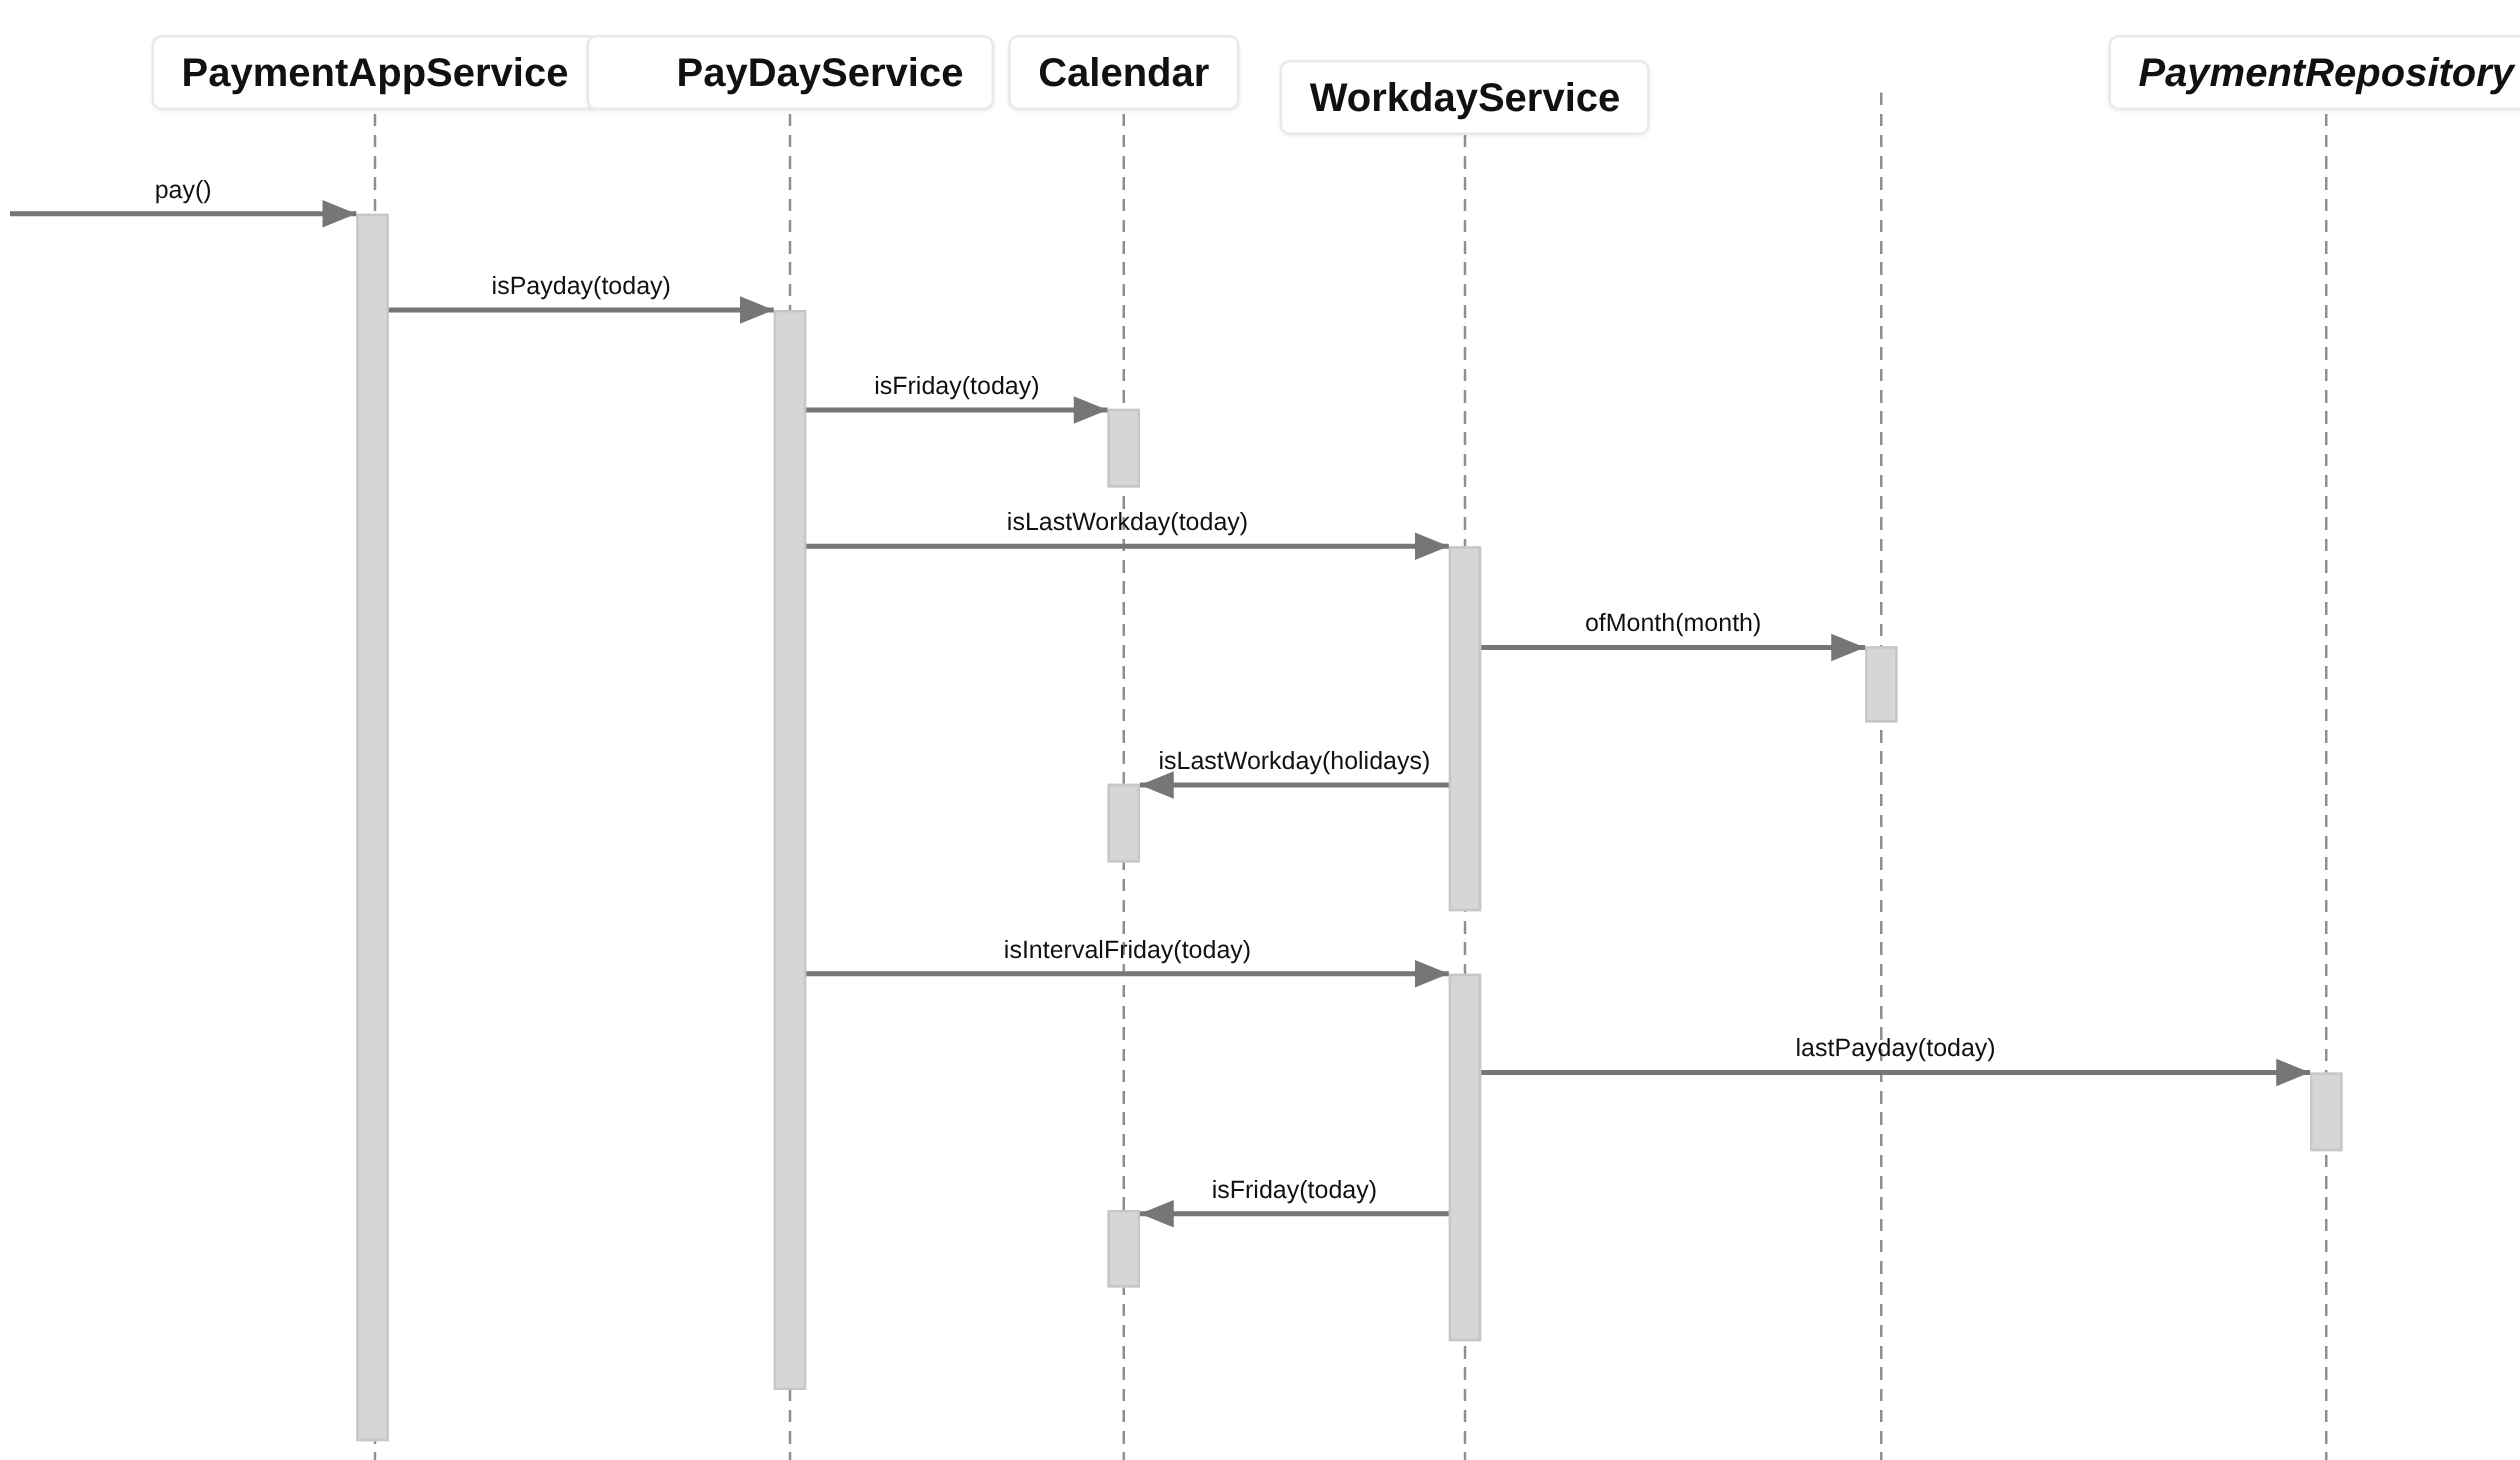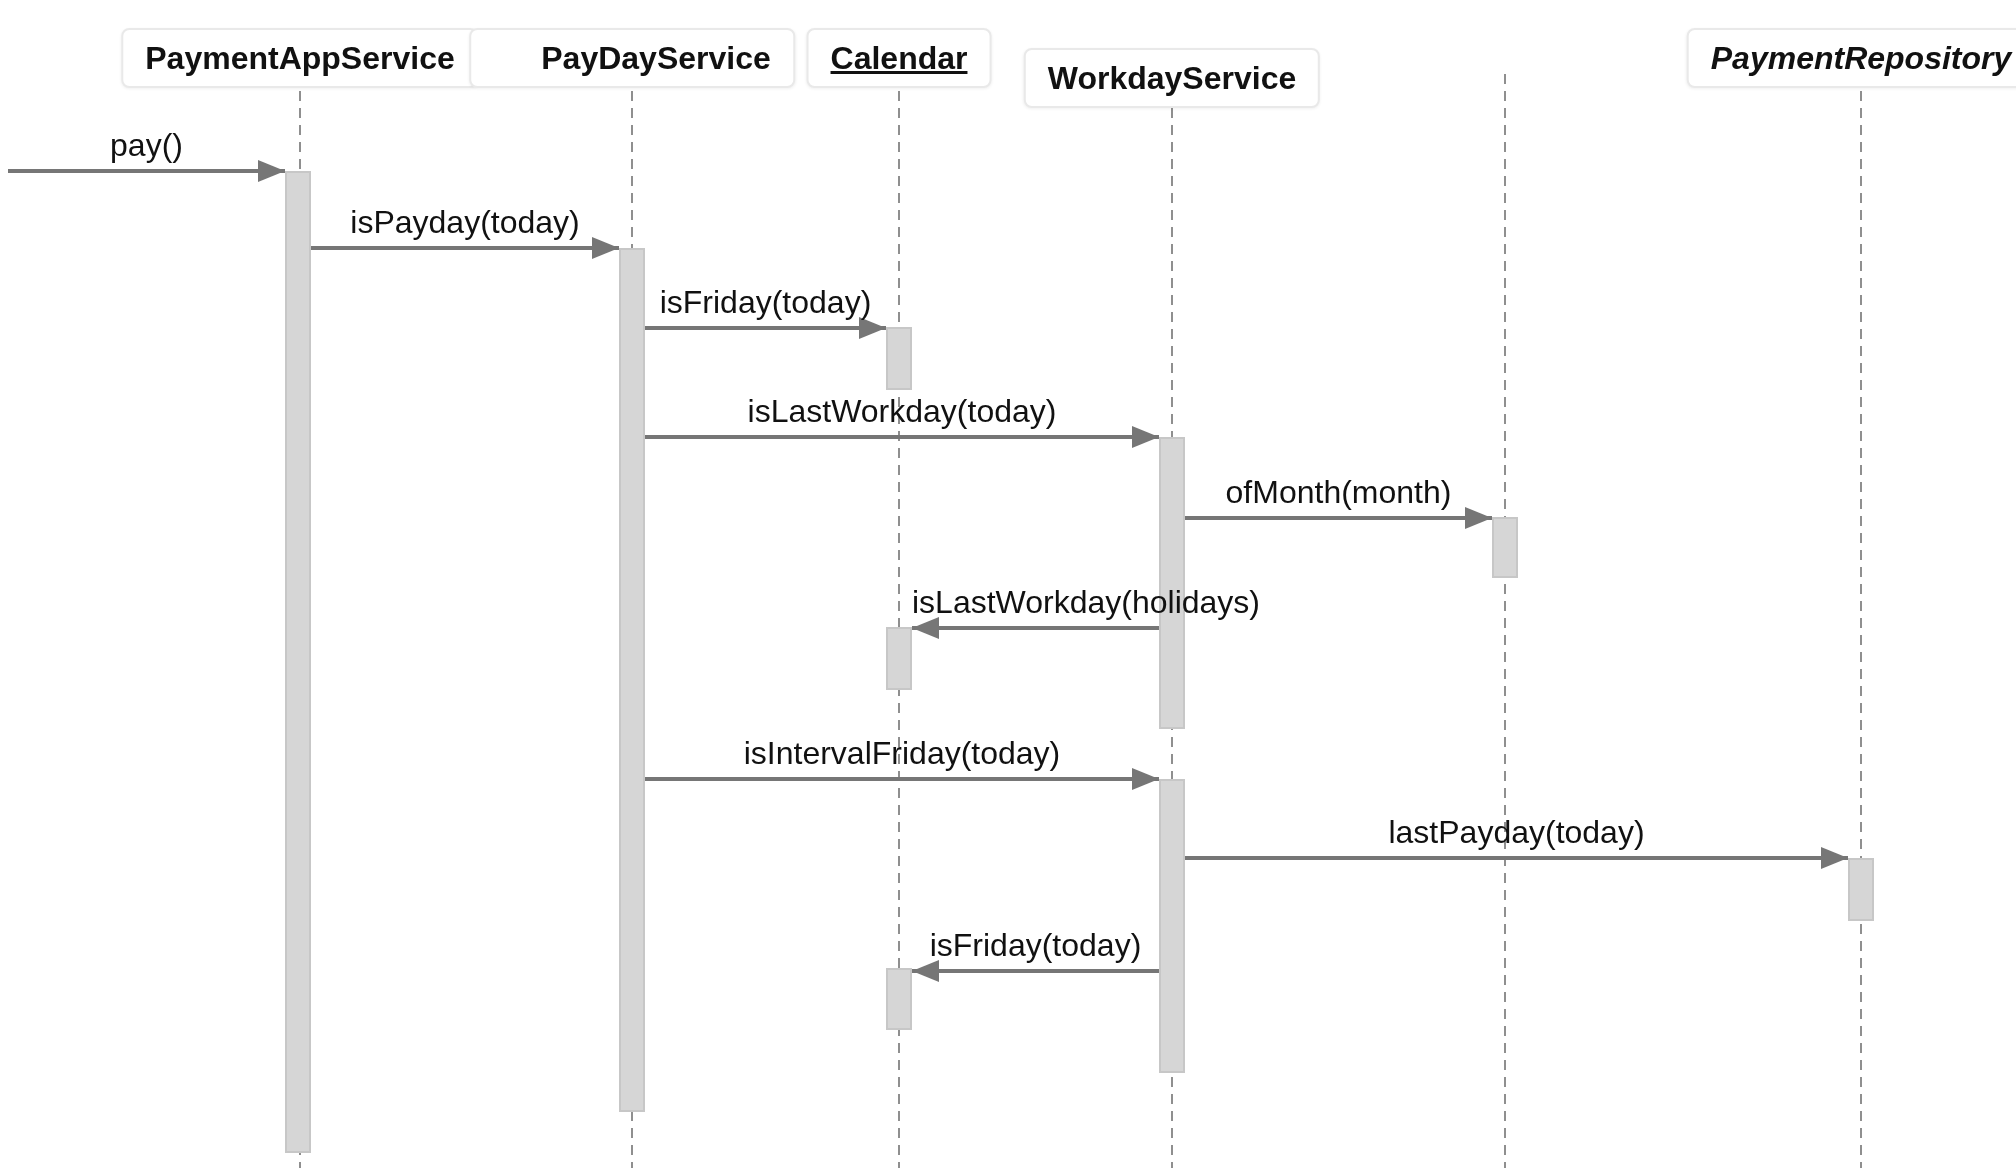--- a/index.html
+++ b/index.html
@@ -68,35 +68,35 @@
     width: 0; height: 0;
     border-top: 11px solid transparent;
     border-bottom: 11px solid transparent;
     border-right: 27px solid var(--arrow, #767676);
   }
   .msg-label {
     position: absolute;
     left: 0; right: 0;
     bottom: 7px;
     text-align: center;
-    font-size: 32px;
+    font-size: 20px;
     color: var(--text, #111111);
     white-space: nowrap;
   }
 </style>
 </head>
 <body>
 
 <div id="diagram" style="--bg: #ffffff; --text: #111111; --arrow: #767676; --lifeline: #8f8f8f; --participant-fill: #ffffff; --participant-border: #e9e9e9; --activation-fill: #d6d6d6; --activation-border: #c7c7c7;">
     <div class="lifeline" style="left: 299px;"></div>
     <div class="participant" style="left: 300px;"><div class="" style="display: inline;">PaymentAppService</div></div>
     <div class="lifeline" style="left: 631px;"></div>
     <div class="participant" style="left: 632px;"><div class="" style="display: inline; margin-left: 48px;">PayDayService</div></div>
     <div class="lifeline" style="left: 898px;"></div>
-    <div class="participant" style="left: 899px;"><div class="" style="display: inline; text-decoration: underline;">Calendar</div></div>
+    <div class="participant" style="left: 899px;"><div class="" style="display: inline;">Calendar</div></div>
     <div class="lifeline" style="left: 1171px;"></div>
     <div class="participant" style="left: 1172px; margin-top: 20px;"><div class="" style="display: inline;">WorkdayService</div></div>
     <div class="lifeline" style="left: 1504px;"></div>
     <div class="lifeline" style="left: 1860px;"></div>
     <div class="participant" style="left: 1861px; font-style: italic;"><div class="" style="display: inline;">PaymentRepository</div></div>
     <div class="activation" style="left: 285px; top: 171px; width: 26px; height: 982px;"></div>
     <div class="activation" style="left: 619px; top: 248px; width: 26px; height: 864px;"></div>
     <div class="activation" style="left: 886px; top: 327px; width: 26px; height: 63px;"></div>
     <div class="activation" style="left: 1159px; top: 437px; width: 26px; height: 292px;"></div>
     <div class="activation" style="left: 1492px; top: 517px; width: 26px; height: 61px;"></div>

